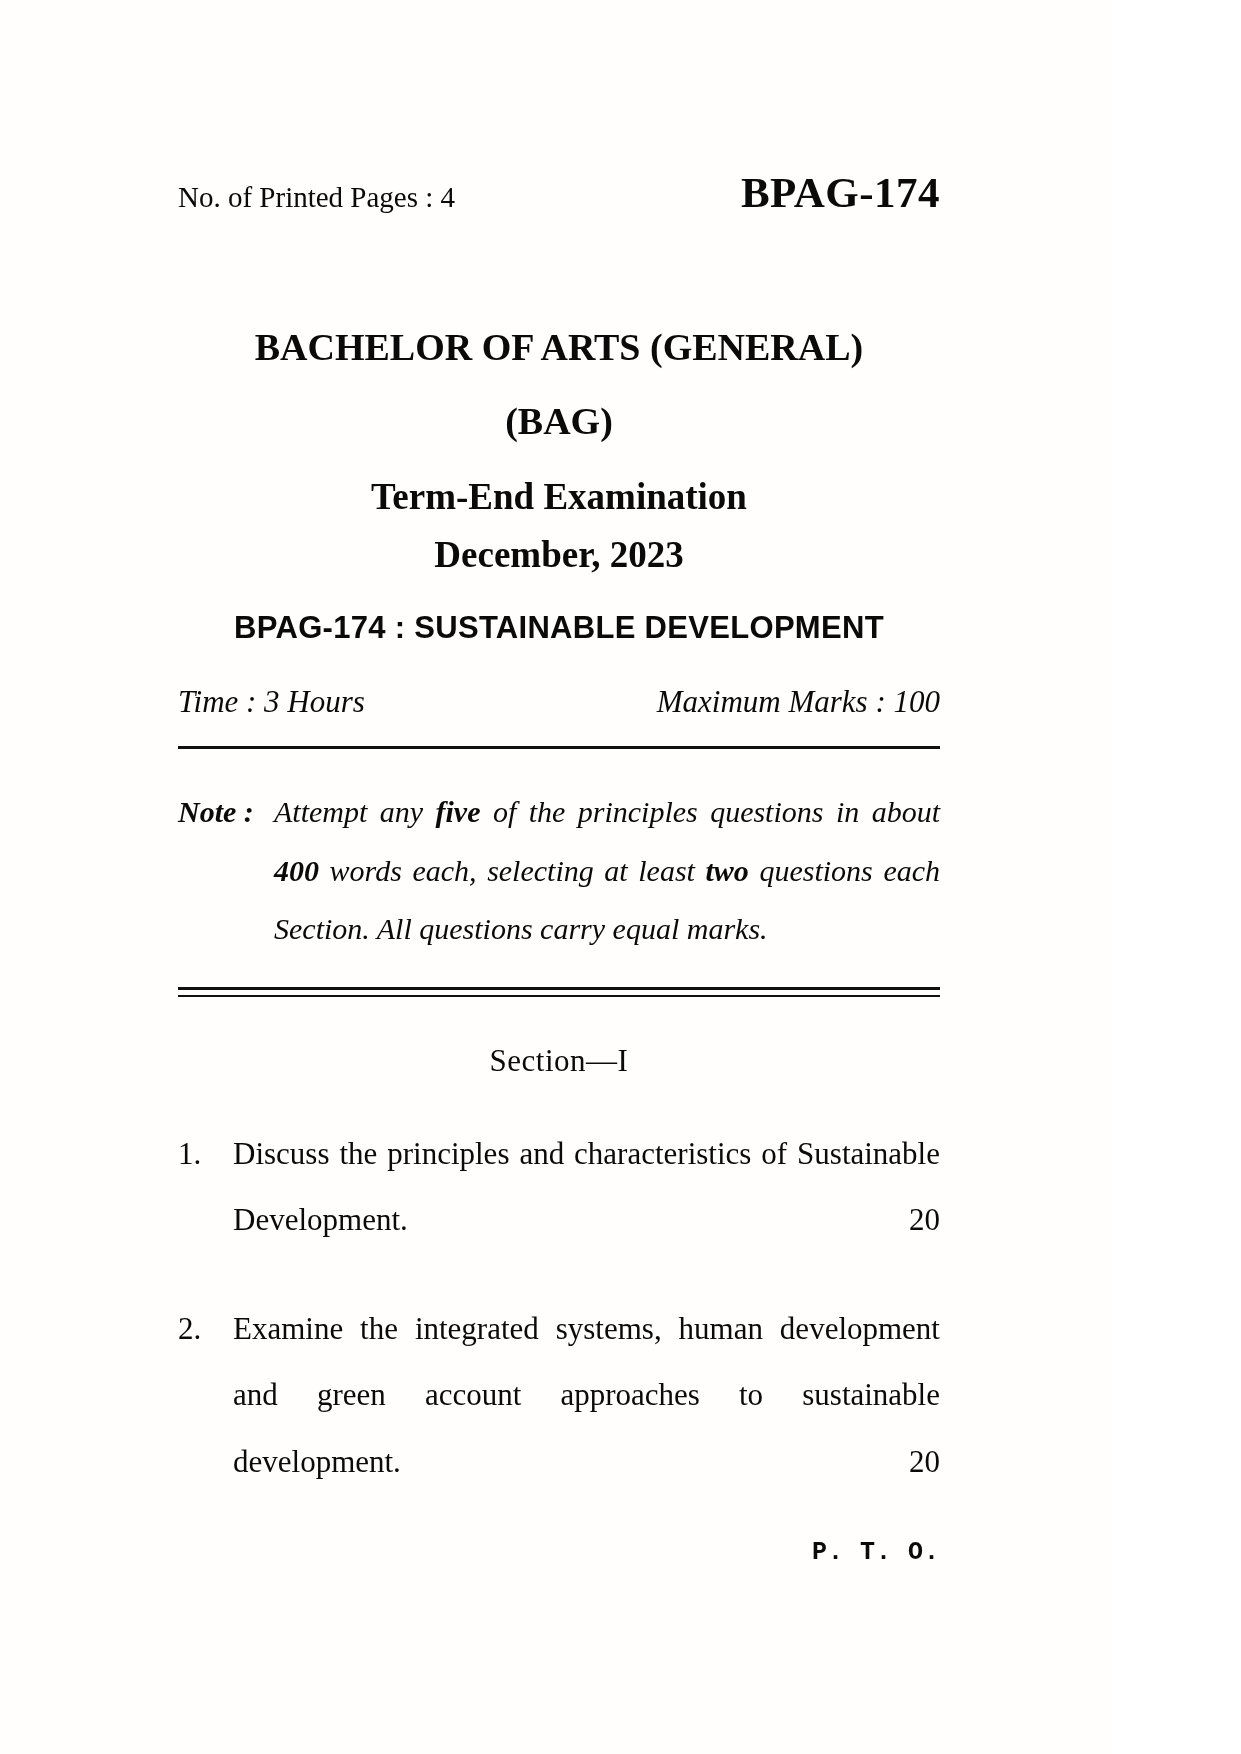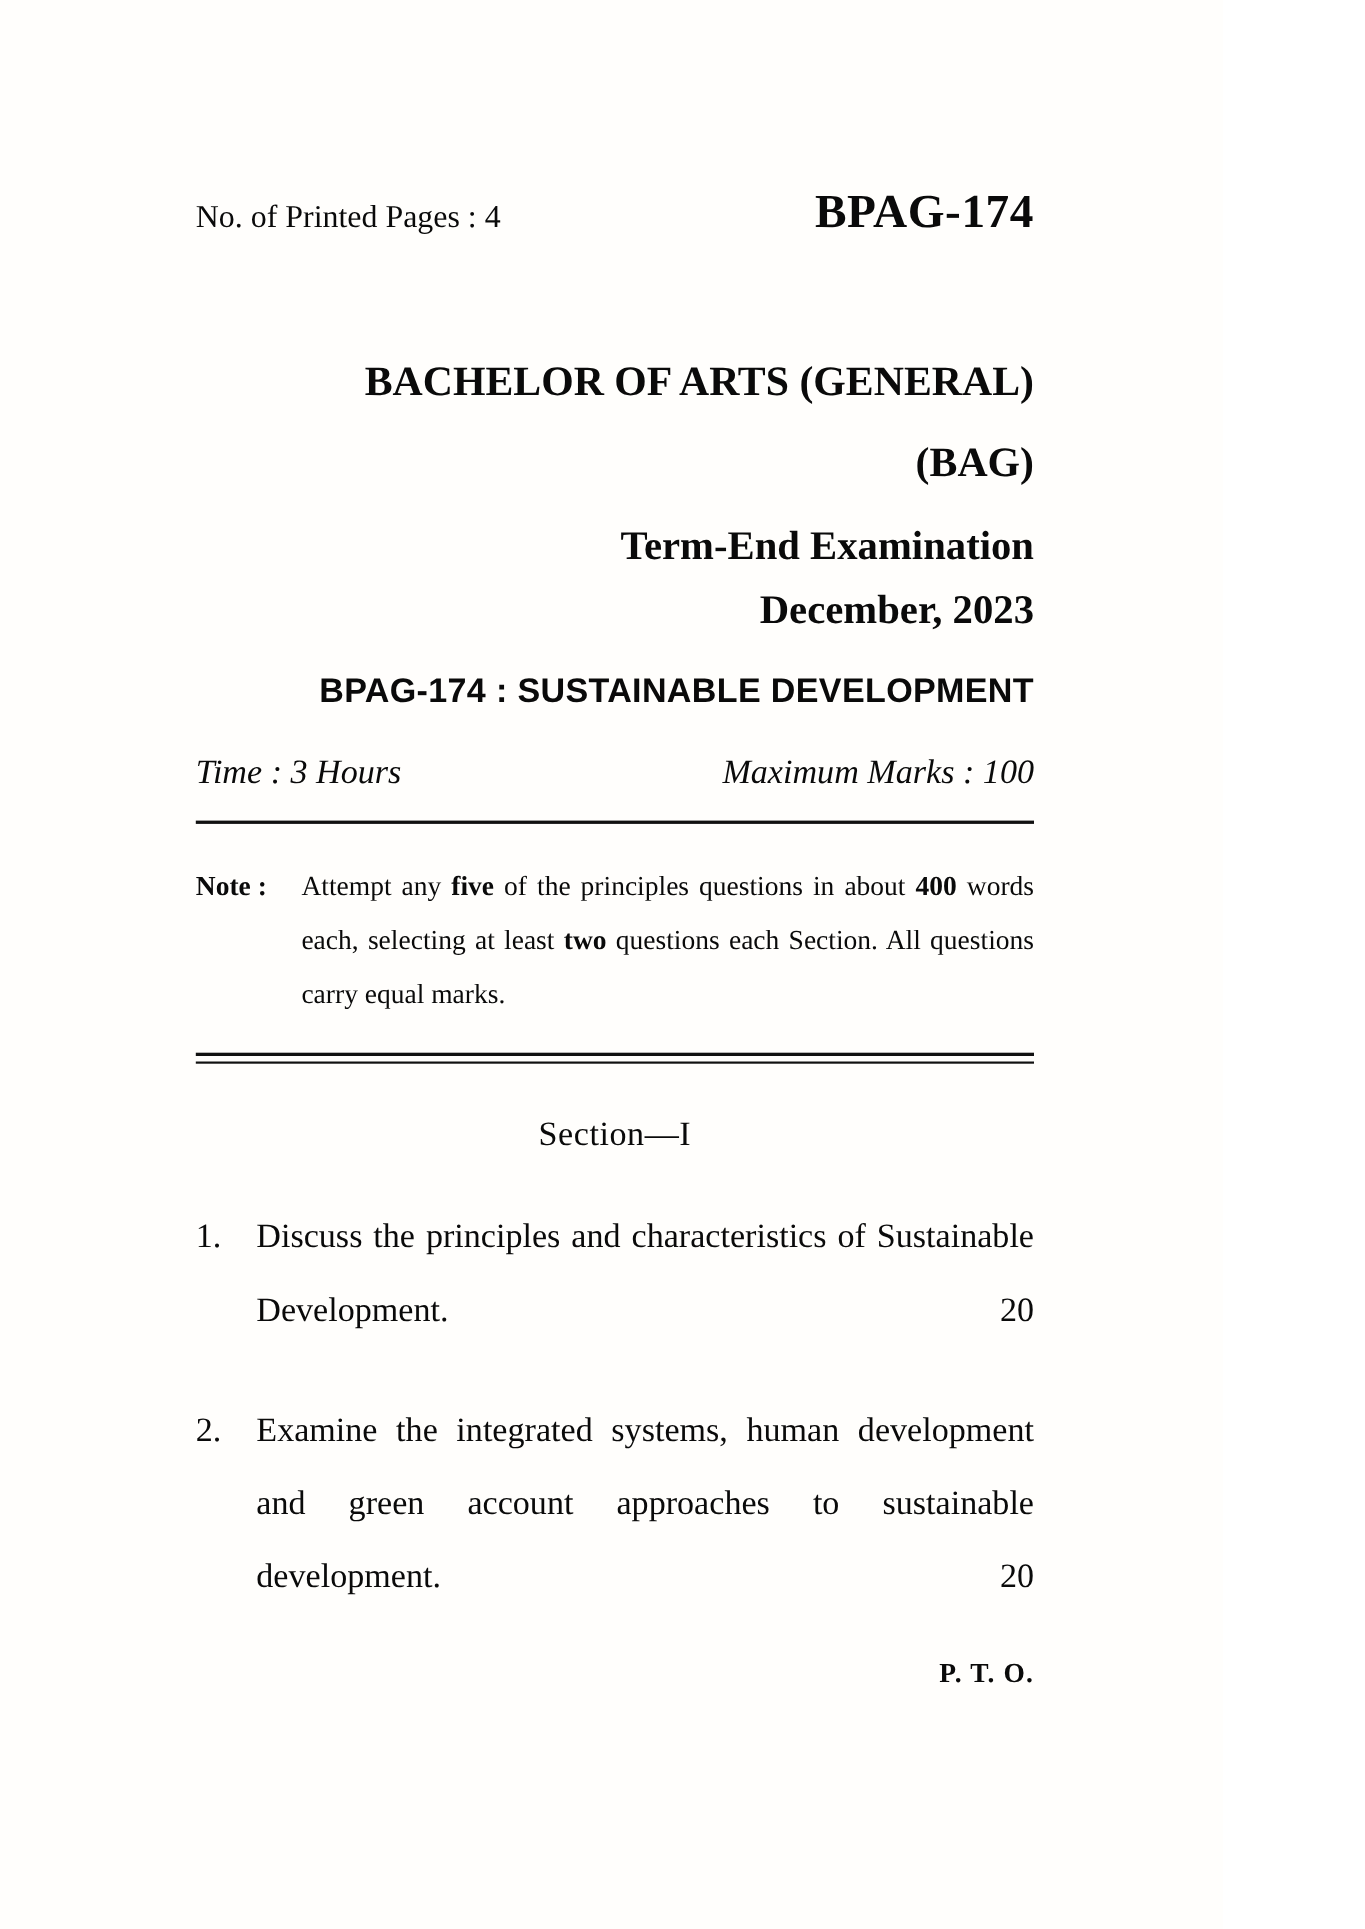--- a/index.html
+++ b/index.html
@@ -30,21 +30,21 @@
   }
   .pages-note {
     font-size: 29px;
   }
   .paper-code {
     font-size: 43px;
     font-weight: bold;
     letter-spacing: 0.5px;
   }
   .title-block {
-    text-align: right;
+    text-align: center;
   }
   .title-main {
     font-size: 38px;
     font-weight: bold;
     margin-top: 108px;
   }
   .title-bag {
     font-size: 38px;
     font-weight: bold;
     margin-top: 30px;
@@ -76,21 +76,22 @@
   }
   .rule-single {
     border: none;
     border-top: 3px solid #111;
     margin-top: 26px;
   }
   .note {
     position: relative;
     margin-top: 34px;
     padding-left: 96px;
-    font-size: 25px;
+    font-style: italic;
+    font-size: 30px;
     line-height: 1.95;
     text-align: justify;
   }
   .note-label {
     position: absolute;
     left: 0;
     top: 0;
     font-weight: bold;
   }
   .b {
@@ -123,21 +124,21 @@
     top: 0;
   }
   .q-marks {
     position: absolute;
     right: 0;
     bottom: 0;
   }
   .pto {
     margin-top: 42px;
     text-align: right;
-    font-family: Liberation Serif, serif;
+    font-family: Liberation Mono, monospace;
     font-weight: bold;
     font-size: 25px;
     letter-spacing: 1px;
   }
 </style>
 </head>
 <body>
 
 <div class="page">
   <div class="content">

